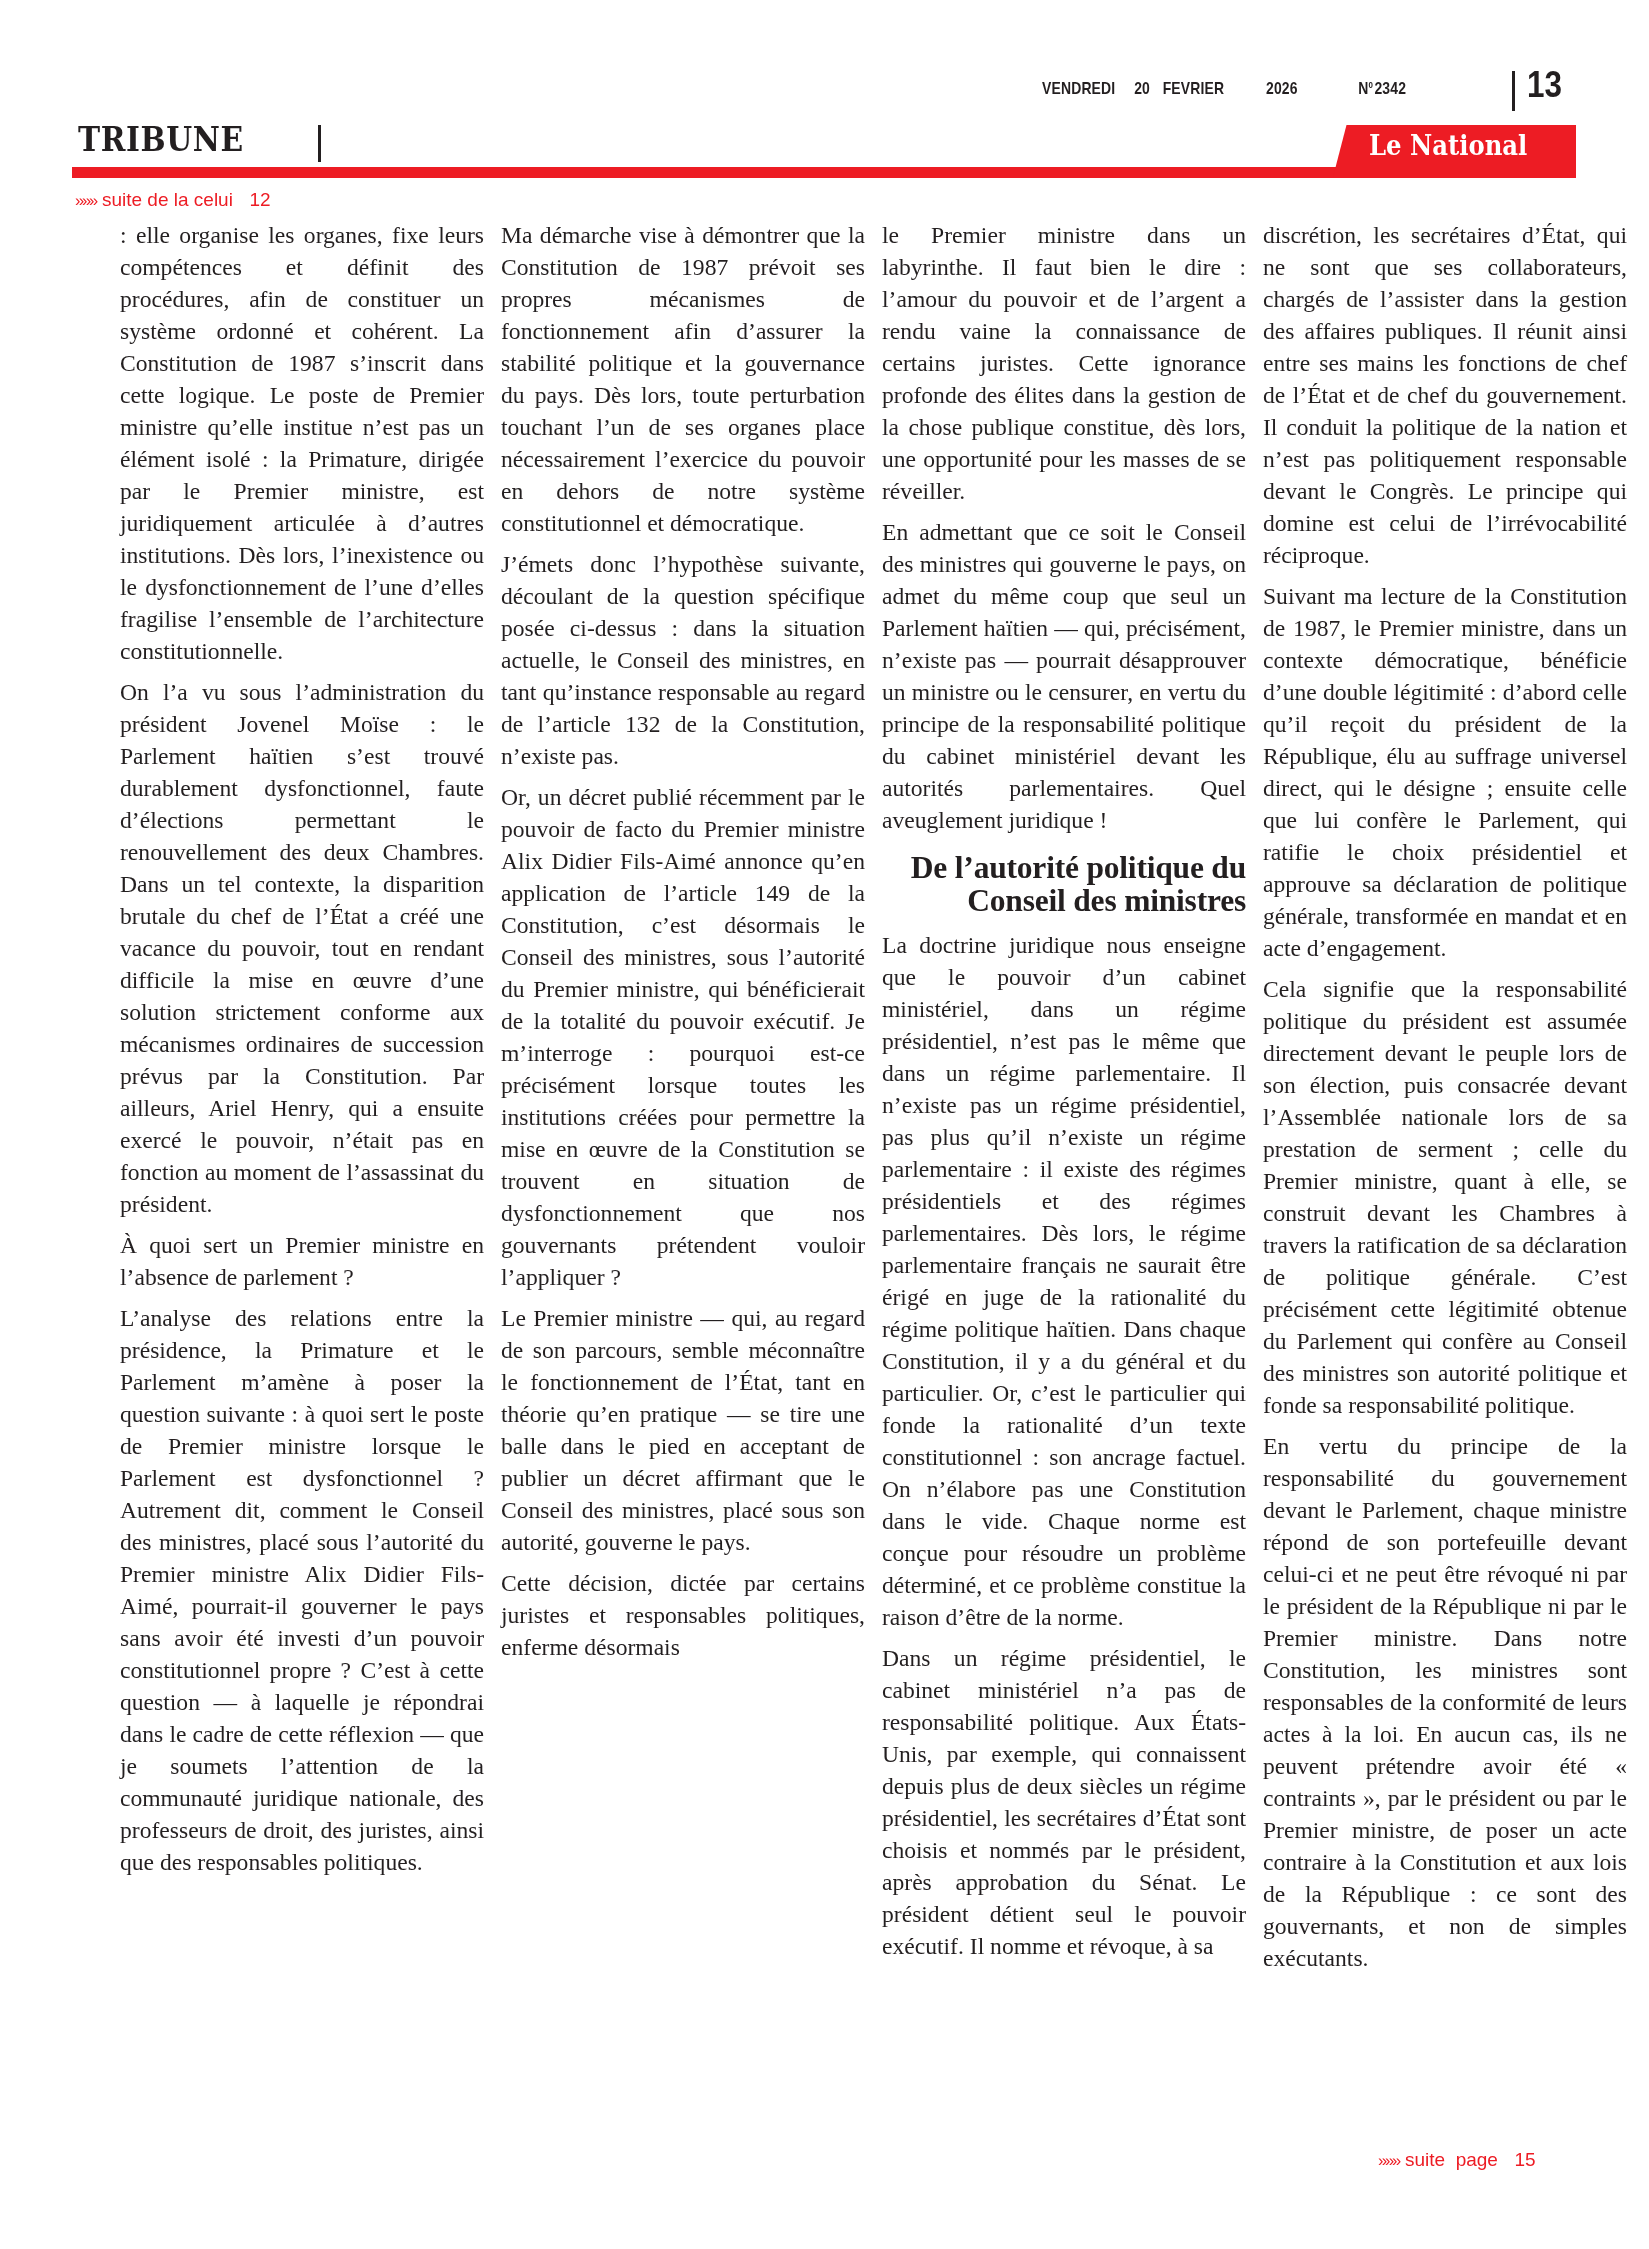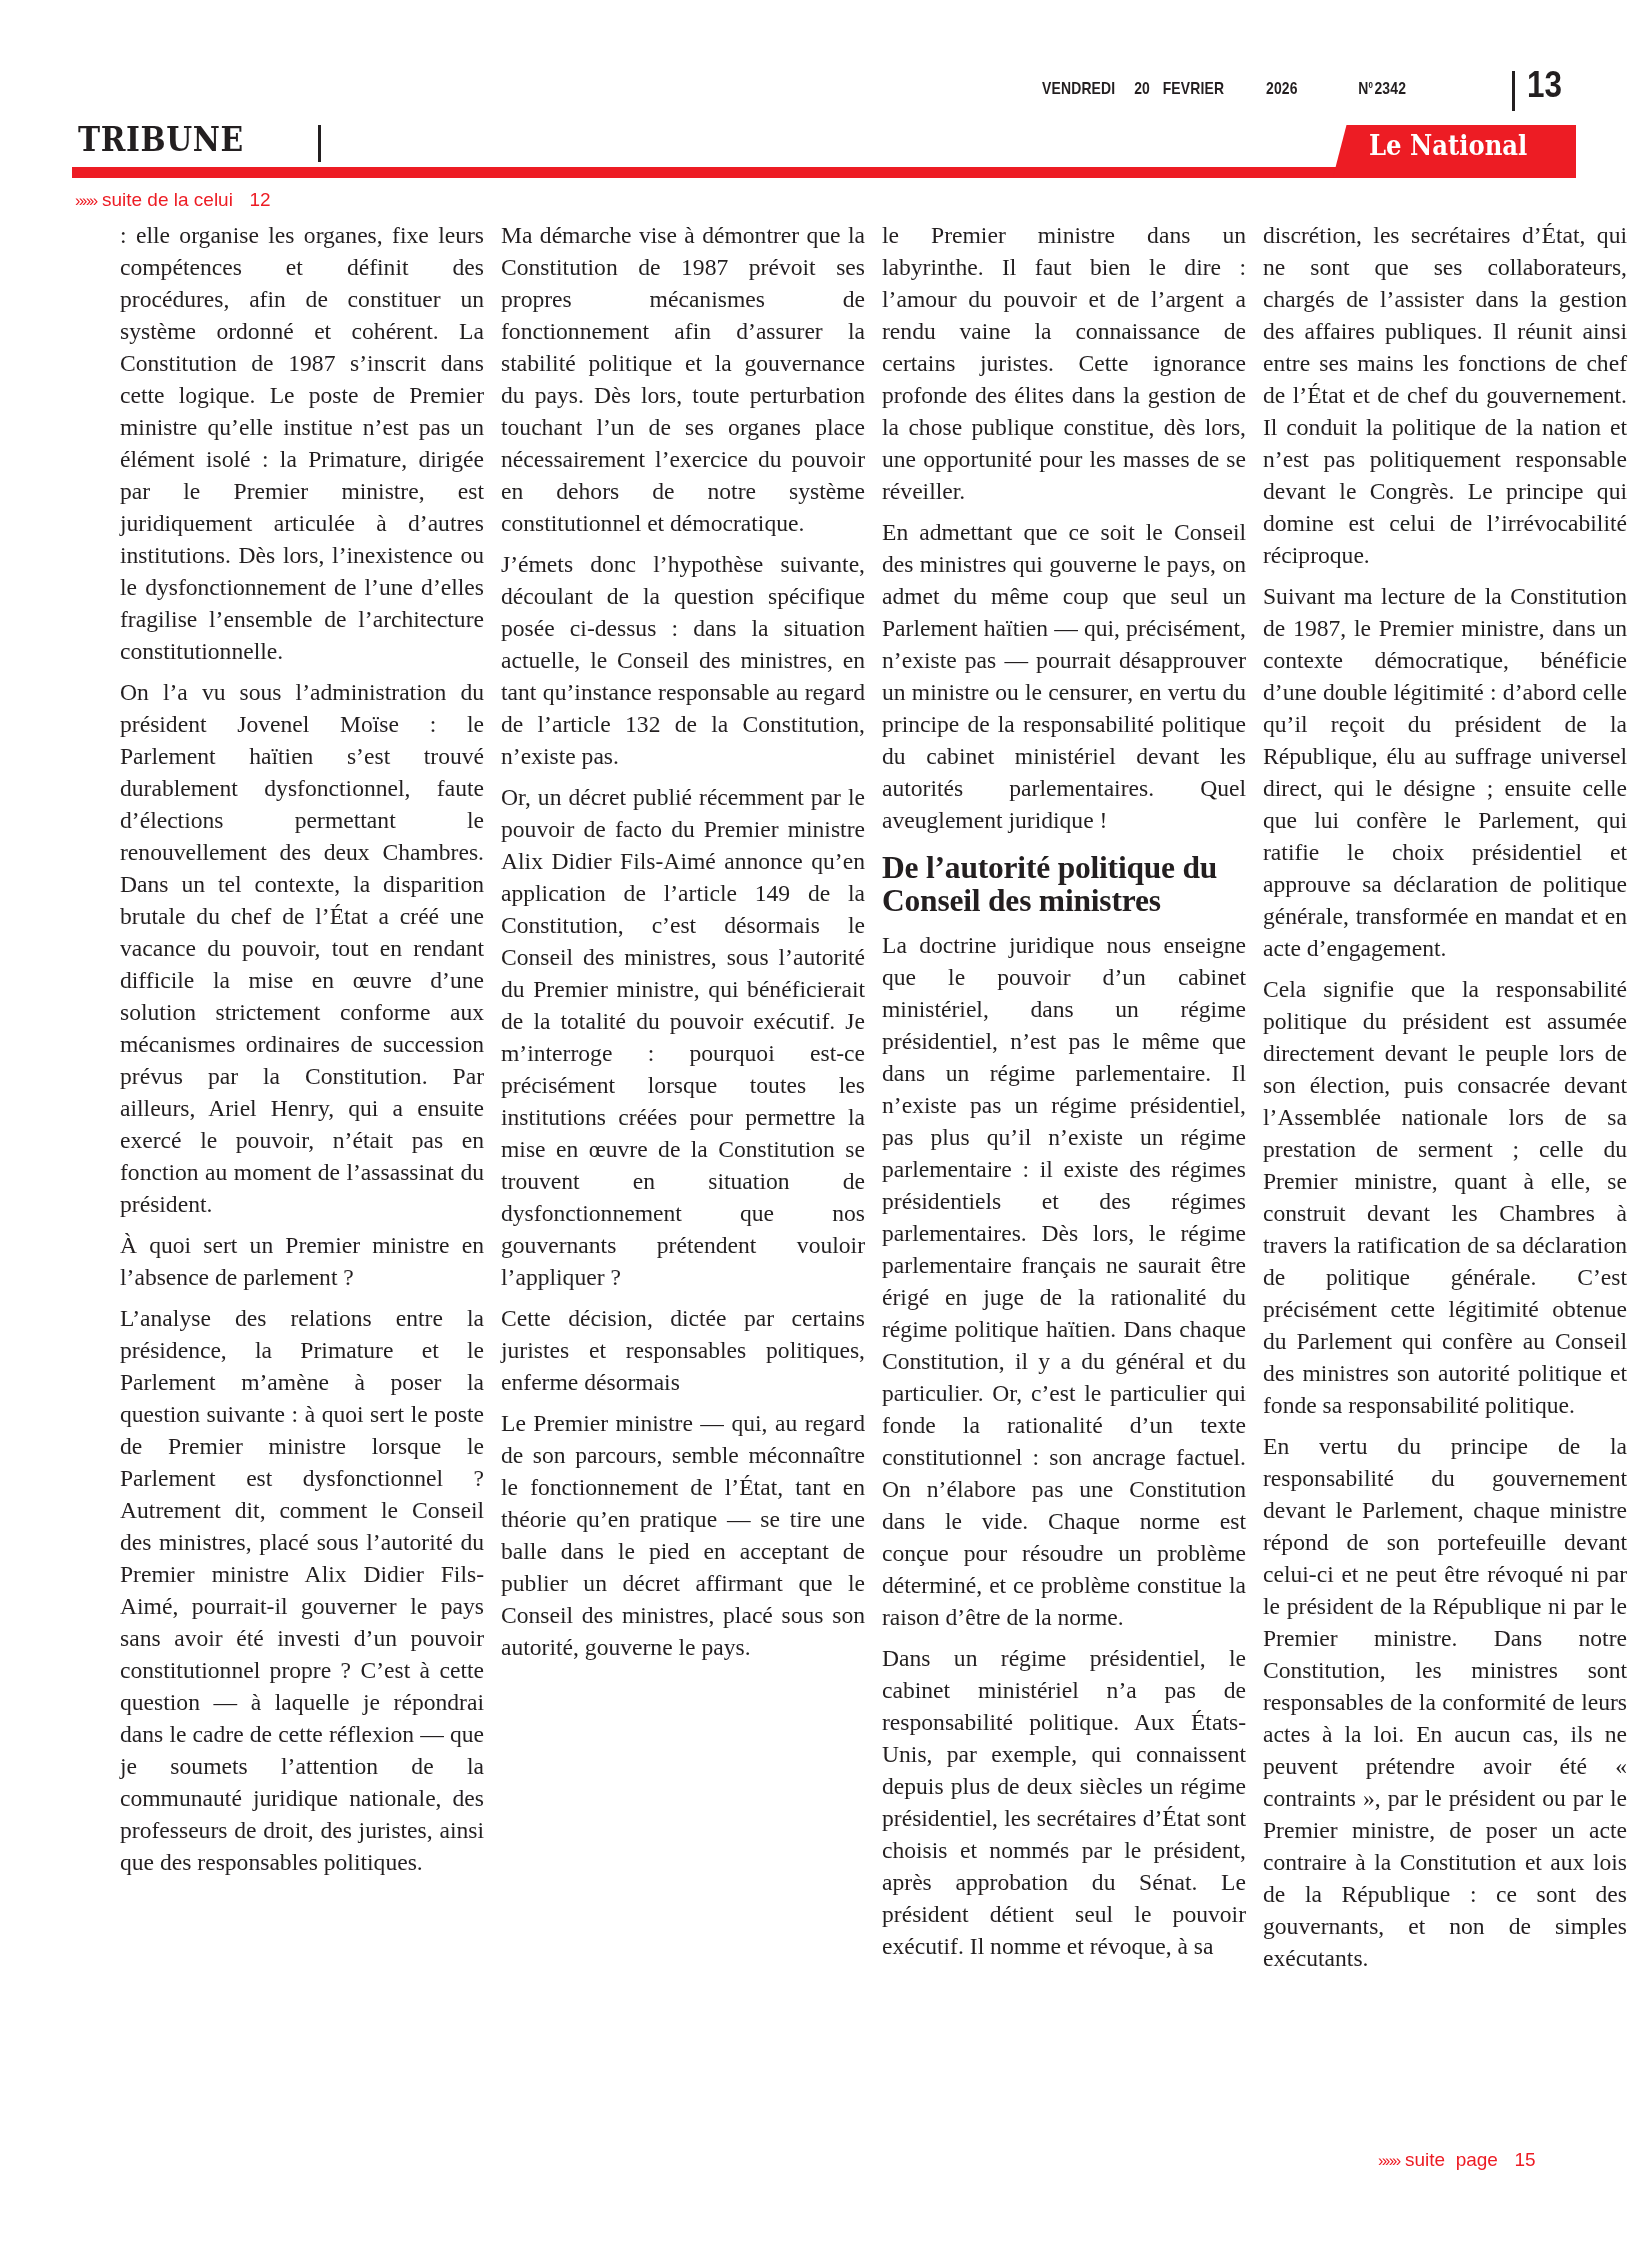--- a/index.html
+++ b/index.html
@@ -28,21 +28,21 @@
   .cont-bottom { left: 1378px; top: 2149px; }
   .cont-note .arrows { font-size: 16.5px; letter-spacing: -2.2px; margin-right: 6px; }
   .cont-note .num { margin-left: 16.5px; }
 
   .col { position: absolute; top: 219px; width: 364px; font-size: 23.6px; line-height: 32px; text-align: justify; hyphens: none; margin-left: 44px; }
   .col-1 { left: 76px; }
   .col-2 { left: 457px; }
   .col-3 { left: 838px; }
   .col-4 { left: 1219px; }
   .col p { margin: 0 0 9px 0; }
-  .col h2 { margin: 15px 0 12px 0; font-family: "Liberation Serif", "DejaVu Serif", serif; font-weight: bold; font-size: 31.5px; line-height: 33px; text-align: left; letter-spacing: -0.2px; color: #231f20; }
+  .col h2 { margin: 15px 0 12px 0; font-family: "Liberation Serif", "DejaVu Serif", serif; font-weight: bold; font-size: 31.5px; line-height: 33px; text-align: right; letter-spacing: -0.2px; color: #231f20; }
 </style>
 </head>
 <body>
 
 <div class="dateline">
   <span class="d-day">VENDREDI</span>
   <span class="d-num">20</span>
   <span class="d-month">FEVRIER</span>
   <span class="d-year">2026</span>
   <span class="d-issue"><span>N</span><sup>0</sup> <span>2342</span></span>
@@ -65,22 +65,22 @@
   <p>: elle organise les organes, fixe leurs compétences et définit des procédures, afin de constituer un système ordonné et cohérent. La Constitution de 1987 s’inscrit dans cette logique. Le poste de Premier ministre qu’elle institue n’est pas un élément isolé : la Primature, dirigée par le Premier ministre, est juridiquement articulée à d’autres institutions. Dès lors, l’inexistence ou le dysfonctionnement de l’une d’elles fragilise l’ensemble de l’architecture constitutionnelle.</p>
   <p>On l’a vu sous l’administration du président Jovenel Moïse : le Parlement haïtien s’est trouvé durablement dysfonctionnel, faute d’élections permettant le renouvellement des deux Chambres. Dans un tel contexte, la disparition brutale du chef de l’État a créé une vacance du pouvoir, tout en rendant difficile la mise en œuvre d’une solution strictement conforme aux mécanismes ordinaires de succession prévus par la Constitution. Par ailleurs, Ariel Henry, qui a ensuite exercé le pouvoir, n’était pas en fonction au moment de l’assassinat du président.</p>
   <p>À quoi sert un Premier ministre en l’absence de parlement ?</p>
   <p>L’analyse des relations entre la présidence, la Primature et le Parlement m’amène à poser la question suivante : à quoi sert le poste de Premier ministre lorsque le Parlement est dysfonctionnel ? Autrement dit, comment le Conseil des ministres, placé sous l’autorité du Premier ministre Alix Didier Fils-Aimé, pourrait-il gouverner le pays sans avoir été investi d’un pouvoir constitutionnel propre ? C’est à cette question — à laquelle je répondrai dans le cadre de cette réflexion — que je soumets l’attention de la communauté juridique nationale, des professeurs de droit, des juristes, ainsi que des responsables politiques.</p>
 </div>
 
 <div class="col col-2">
   <p>Ma démarche vise à démontrer que la Constitution de 1987 prévoit ses propres mécanismes de fonctionnement afin d’assurer la stabilité politique et la gouvernance du pays. Dès lors, toute perturbation touchant l’un de ses organes place nécessairement l’exercice du pouvoir en dehors de notre système constitutionnel et démocratique.</p>
   <p>J’émets donc l’hypothèse suivante, découlant de la question spécifique posée ci-dessus : dans la situation actuelle, le Conseil des ministres, en tant qu’instance responsable au regard de l’article 132 de la Constitution, n’existe pas.</p>
   <p>Or, un décret publié récemment par le pouvoir de facto du Premier ministre Alix Didier Fils-Aimé annonce qu’en application de l’article 149 de la Constitution, c’est désormais le Conseil des ministres, sous l’autorité du Premier ministre, qui bénéficierait de la totalité du pouvoir exécutif. Je m’interroge : pourquoi est-ce précisément lorsque toutes les institutions créées pour permettre la mise en œuvre de la Constitution se trouvent en situation de dysfonctionnement que nos gouvernants prétendent vouloir l’appliquer ?</p>
+  <p>Le Premier ministre — qui, au regard de son parcours, semble méconnaître le fonctionnement de l’État, tant en théorie qu’en pratique — se tire une balle dans le pied en acceptant de publier un décret affirmant que le Conseil des ministres, placé sous son autorité, gouverne le pays.</p>
   <p>Cette décision, dictée par certains juristes et responsables politiques, enferme désormais</p>
-  <p>Le Premier ministre — qui, au regard de son parcours, semble méconnaître le fonctionnement de l’État, tant en théorie qu’en pratique — se tire une balle dans le pied en acceptant de publier un décret affirmant que le Conseil des ministres, placé sous son autorité, gouverne le pays.</p>
 </div>
 
 <div class="col col-3">
   <p>le Premier ministre dans un labyrinthe. Il faut bien le dire : l’amour du pouvoir et de l’argent a rendu vaine la connaissance de certains juristes. Cette ignorance profonde des élites dans la gestion de la chose publique constitue, dès lors, une opportunité pour les masses de se réveiller.</p>
   <p>En admettant que ce soit le Conseil des ministres qui gouverne le pays, on admet du même coup que seul un Parlement haïtien — qui, précisément, n’existe pas — pourrait désapprouver un ministre ou le censurer, en vertu du principe de la responsabilité politique du cabinet ministériel devant les autorités parlementaires. Quel aveuglement juridique !</p>
   <h2>De l’autorité politique du Conseil des ministres</h2>
   <p>La doctrine juridique nous enseigne que le pouvoir d’un cabinet ministériel, dans un régime présidentiel, n’est pas le même que dans un régime parlementaire. Il n’existe pas un régime présidentiel, pas plus qu’il n’existe un régime parlementaire : il existe des régimes présidentiels et des régimes parlementaires. Dès lors, le régime parlementaire français ne saurait être érigé en juge de la rationalité du régime politique haïtien. Dans chaque Constitution, il y a du général et du particulier. Or, c’est le particulier qui fonde la rationalité d’un texte constitutionnel : son ancrage factuel. On n’élabore pas une Constitution dans le vide. Chaque norme est conçue pour résoudre un problème déterminé, et ce problème constitue la raison d’être de la norme.</p>
   <p>Dans un régime présidentiel, le cabinet ministériel n’a pas de responsabilité politique. Aux États-Unis, par exemple, qui connaissent depuis plus de deux siècles un régime présidentiel, les secrétaires d’État sont choisis et nommés par le président, après approbation du Sénat. Le président détient seul le pouvoir exécutif. Il nomme et révoque, à sa</p>
 </div>
 

